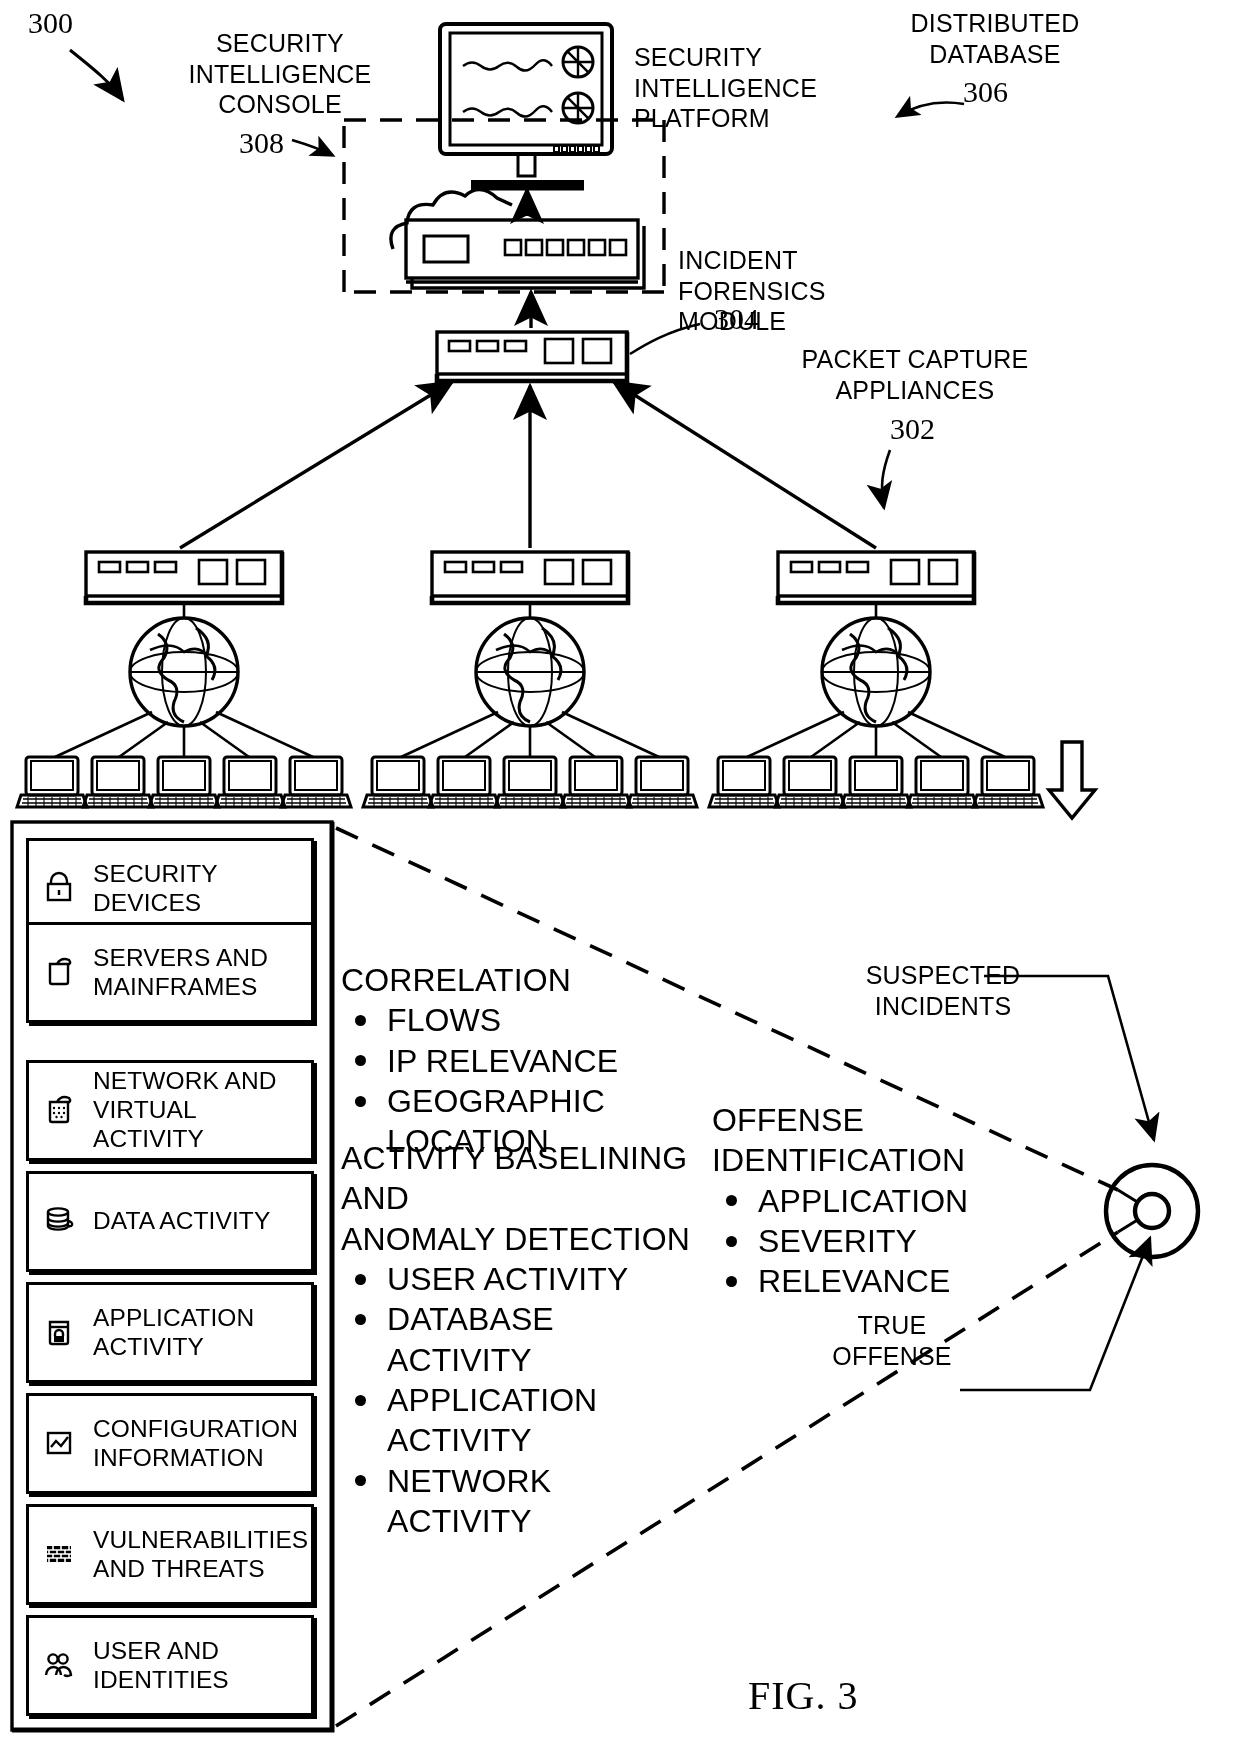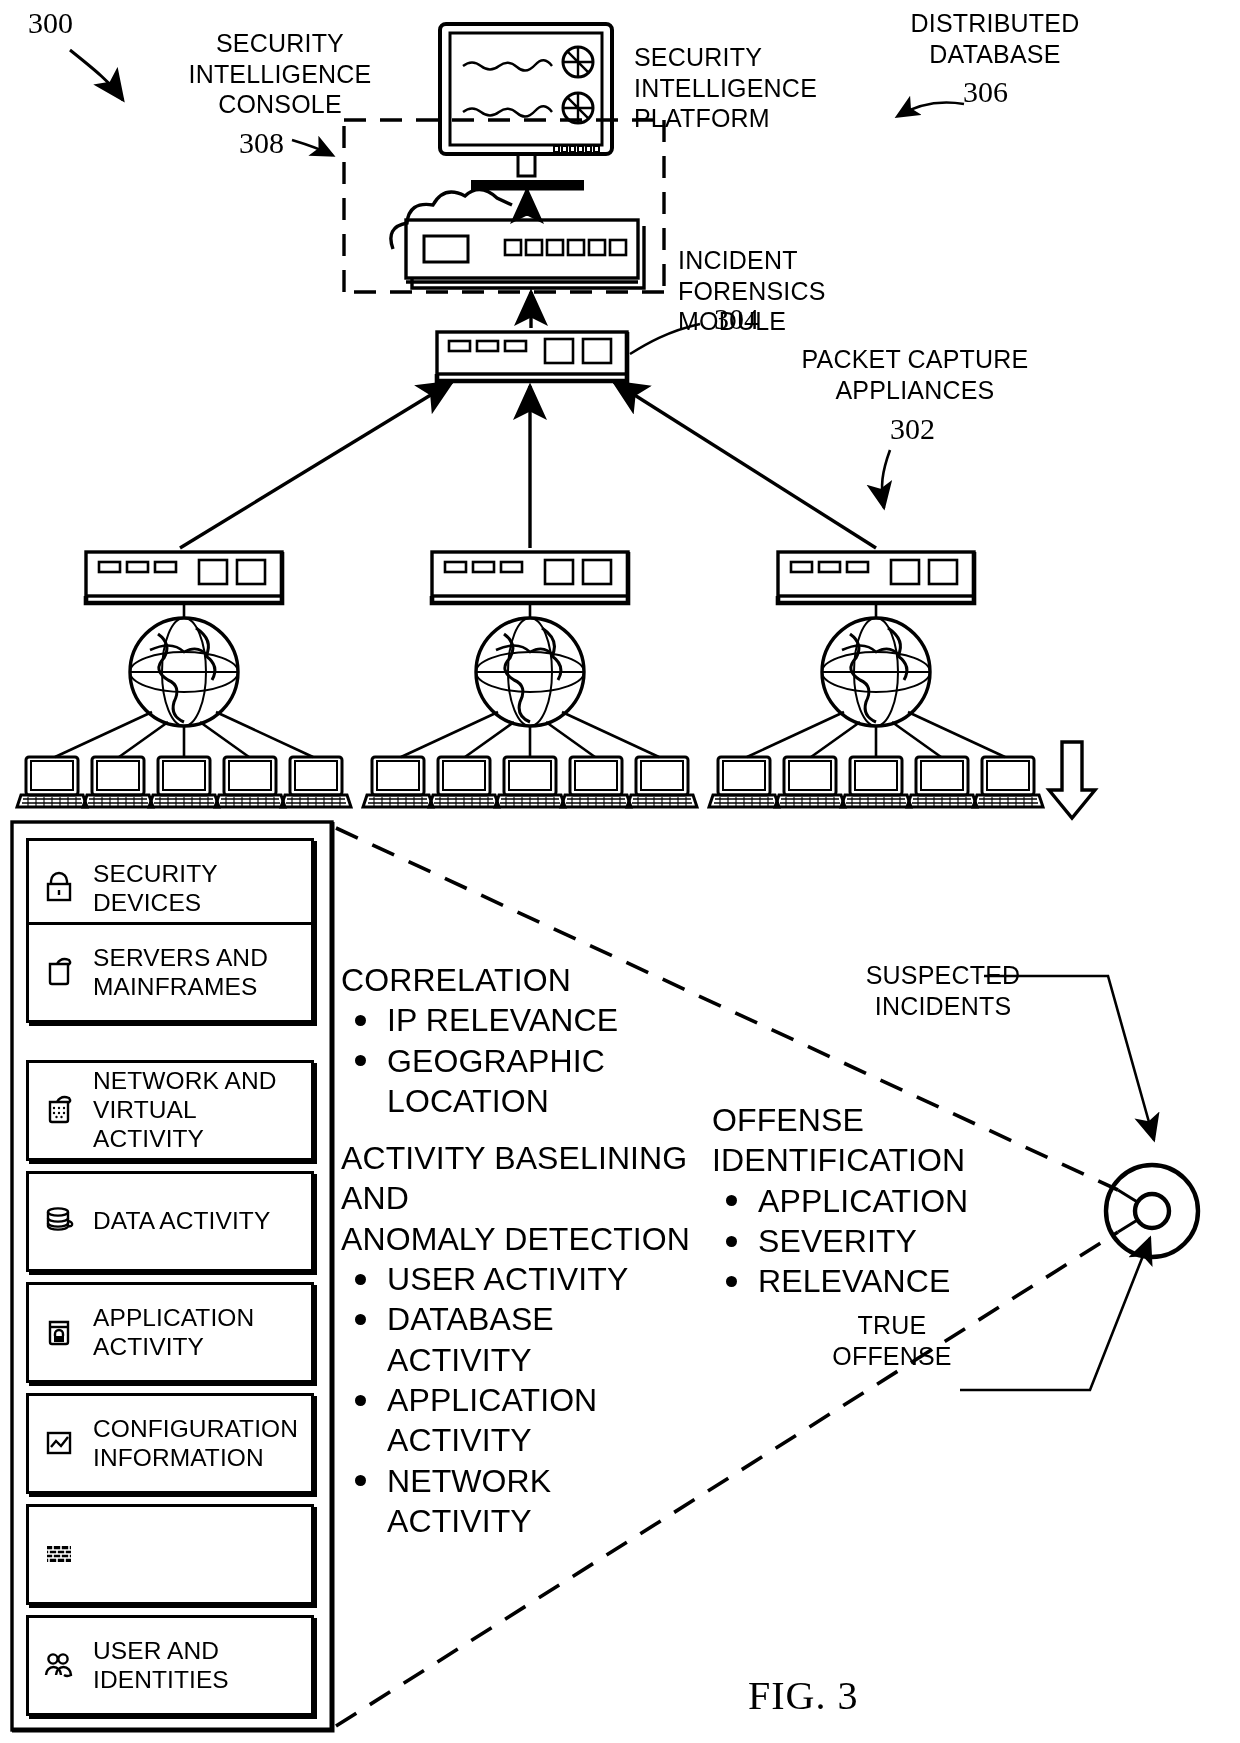--- a/index.html
+++ b/index.html
@@ -447,38 +447,41 @@
     <div class="srcbox" style="left: 26px; width: 288px; top: 1504px; height: 101px;">
       <div class="ic">
         <svg viewBox="0 0 40 40" width="40" height="40">
           <rect x="8" y="14" width="24" height="16" fill="#000"></rect>
           <g stroke="#fff" stroke-width="1.6">
             <path d="M8,18 h24 M8,22 h24 M8,26 h24"></path>
             <path d="M14,14 v4 M22,14 v4 M30,14 v4 M10,18 v4 M18,18 v4 M26,18 v4 M14,22 v4 M22,22 v4 M30,22 v4 M10,26 v4 M18,26 v4 M26,26 v4"></path>
           </g>
         </svg>
       </div>
+      <div class="tx" style="white-space: pre-line;">VULNERABILITIES
+AND THREATS</div>
     </div>
     <div class="srcbox" style="left: 26px; width: 288px; top: 1615px; height: 101px;">
       <div class="ic">
         <svg viewBox="0 0 40 40" width="40" height="40">
           <circle cx="14" cy="16" r="4.6" stroke="#000" fill="none" stroke-width="2.4"></circle>
           <circle cx="24" cy="16" r="4.6" stroke="#000" fill="none" stroke-width="2.4"></circle>
           <path d="M7,32 a7.5,8 0 0 1 15,0" stroke="#000" fill="none" stroke-width="2.4"></path>
           <path d="M17,32 a7.5,8 0 0 1 15,0 q-4,2 -7,0" stroke="#000" fill="none" stroke-width="2.4"></path>
         </svg>
       </div>
       <div class="tx" style="white-space: pre-line;">USER AND
 IDENTITIES</div>
     </div>
   </div>
 
 <div class="txtblk" style="left:341px;top:960px;width:350px;">
   <div class="hd">CORRELATION</div>
   <ul id="correlation-bullets">
+      <li><span class="bul"></span><span>FLOWS</span></li>
       <li><span class="bul"></span><span>IP RELEVANCE</span></li>
       <li><span class="bul"></span><span>GEOGRAPHIC LOCATION</span></li>
     </ul>
 </div>
 
 <div class="txtblk" style="left:341px;top:1138px;width:350px;">
   <div class="hd" style="white-space:pre-line;">ACTIVITY BASELINING AND
 ANOMALY DETECTION</div>
   <ul id="baselining-bullets">
       <li><span class="bul"></span><span>USER ACTIVITY</span></li>

